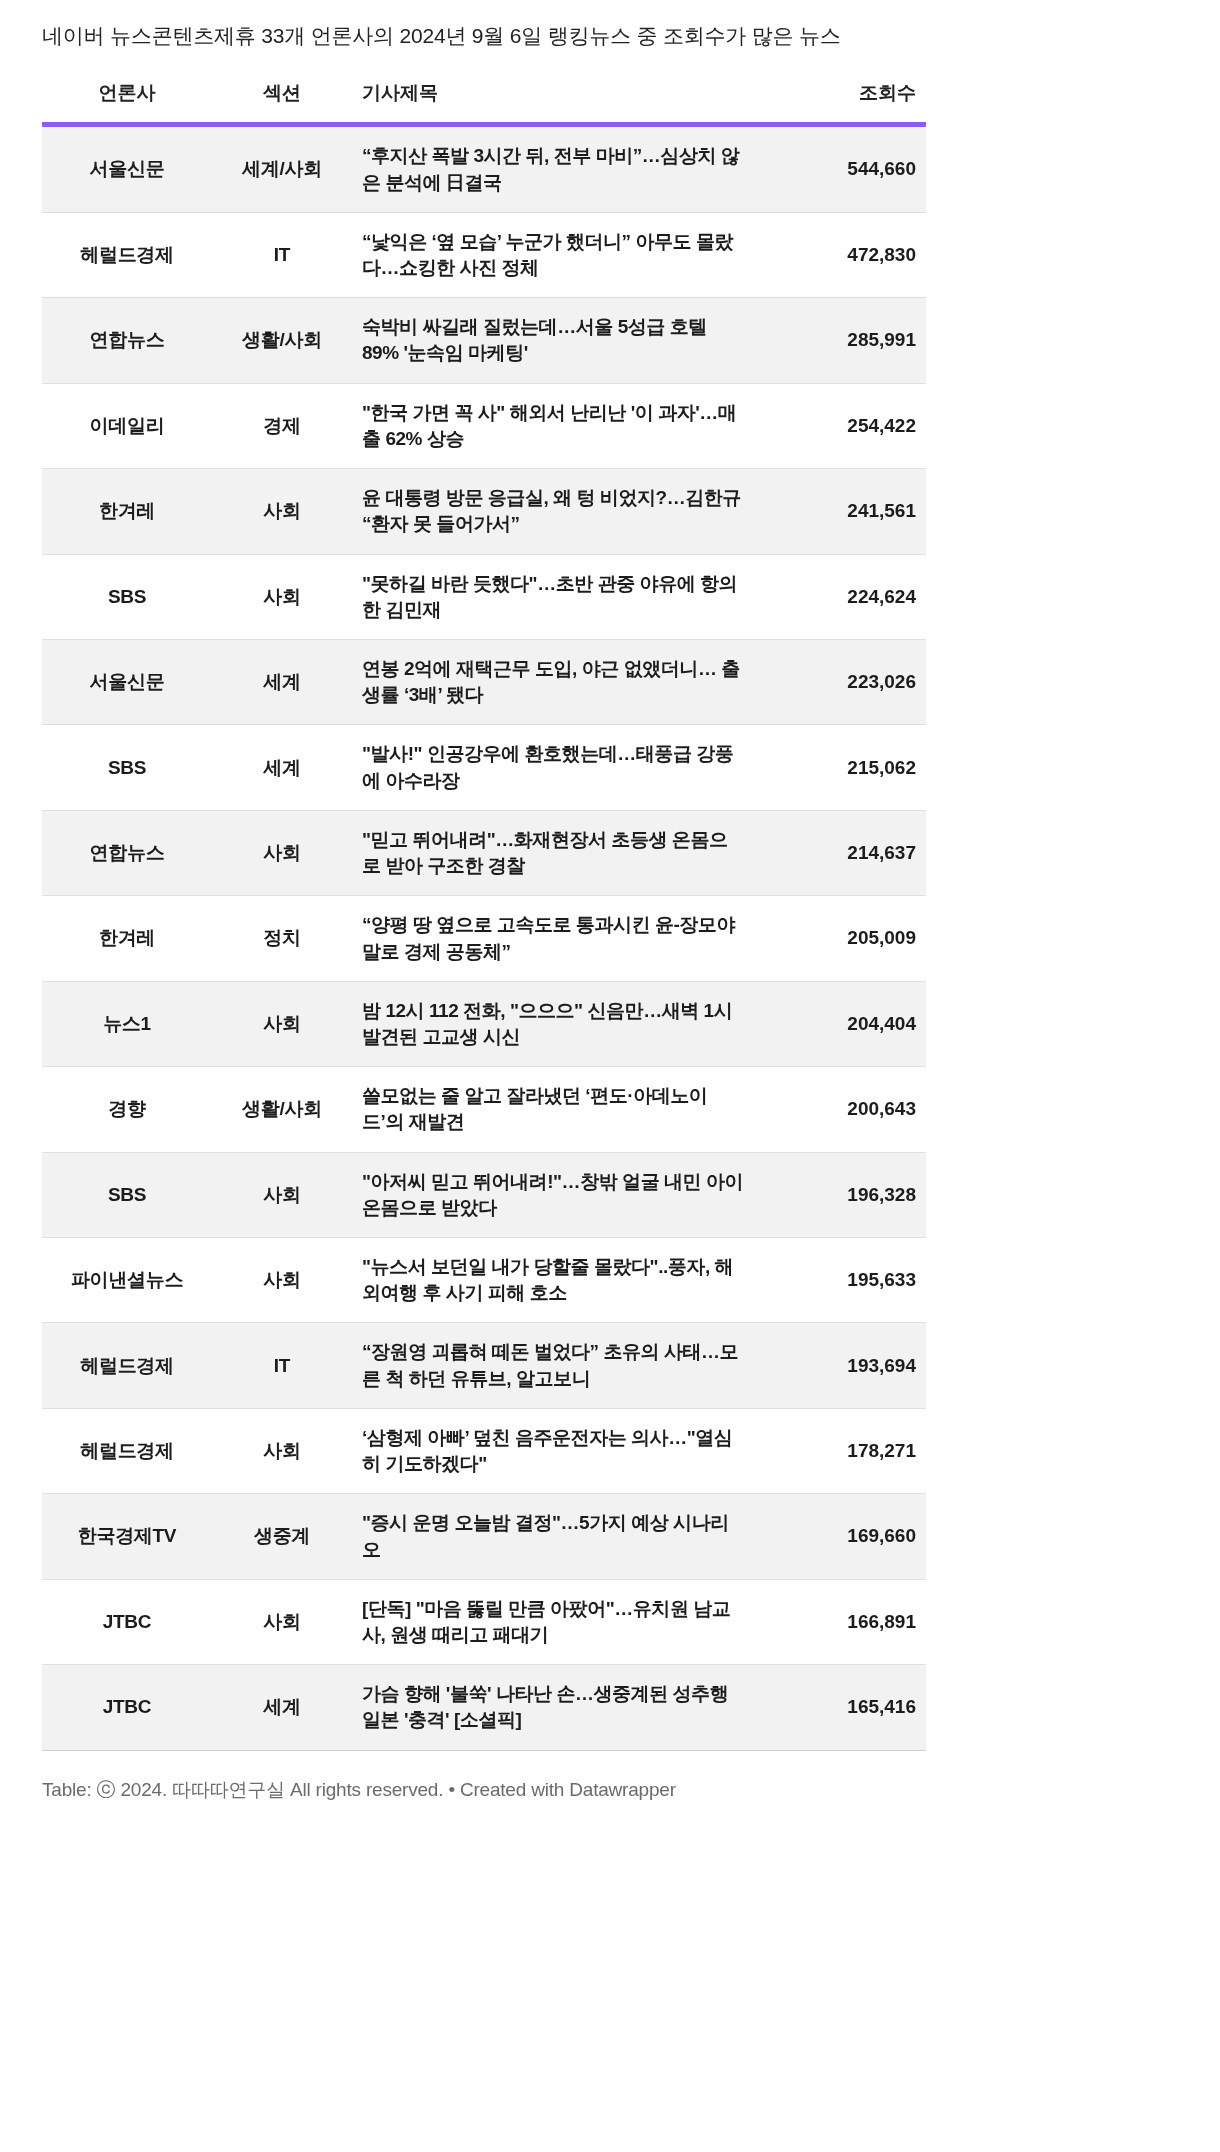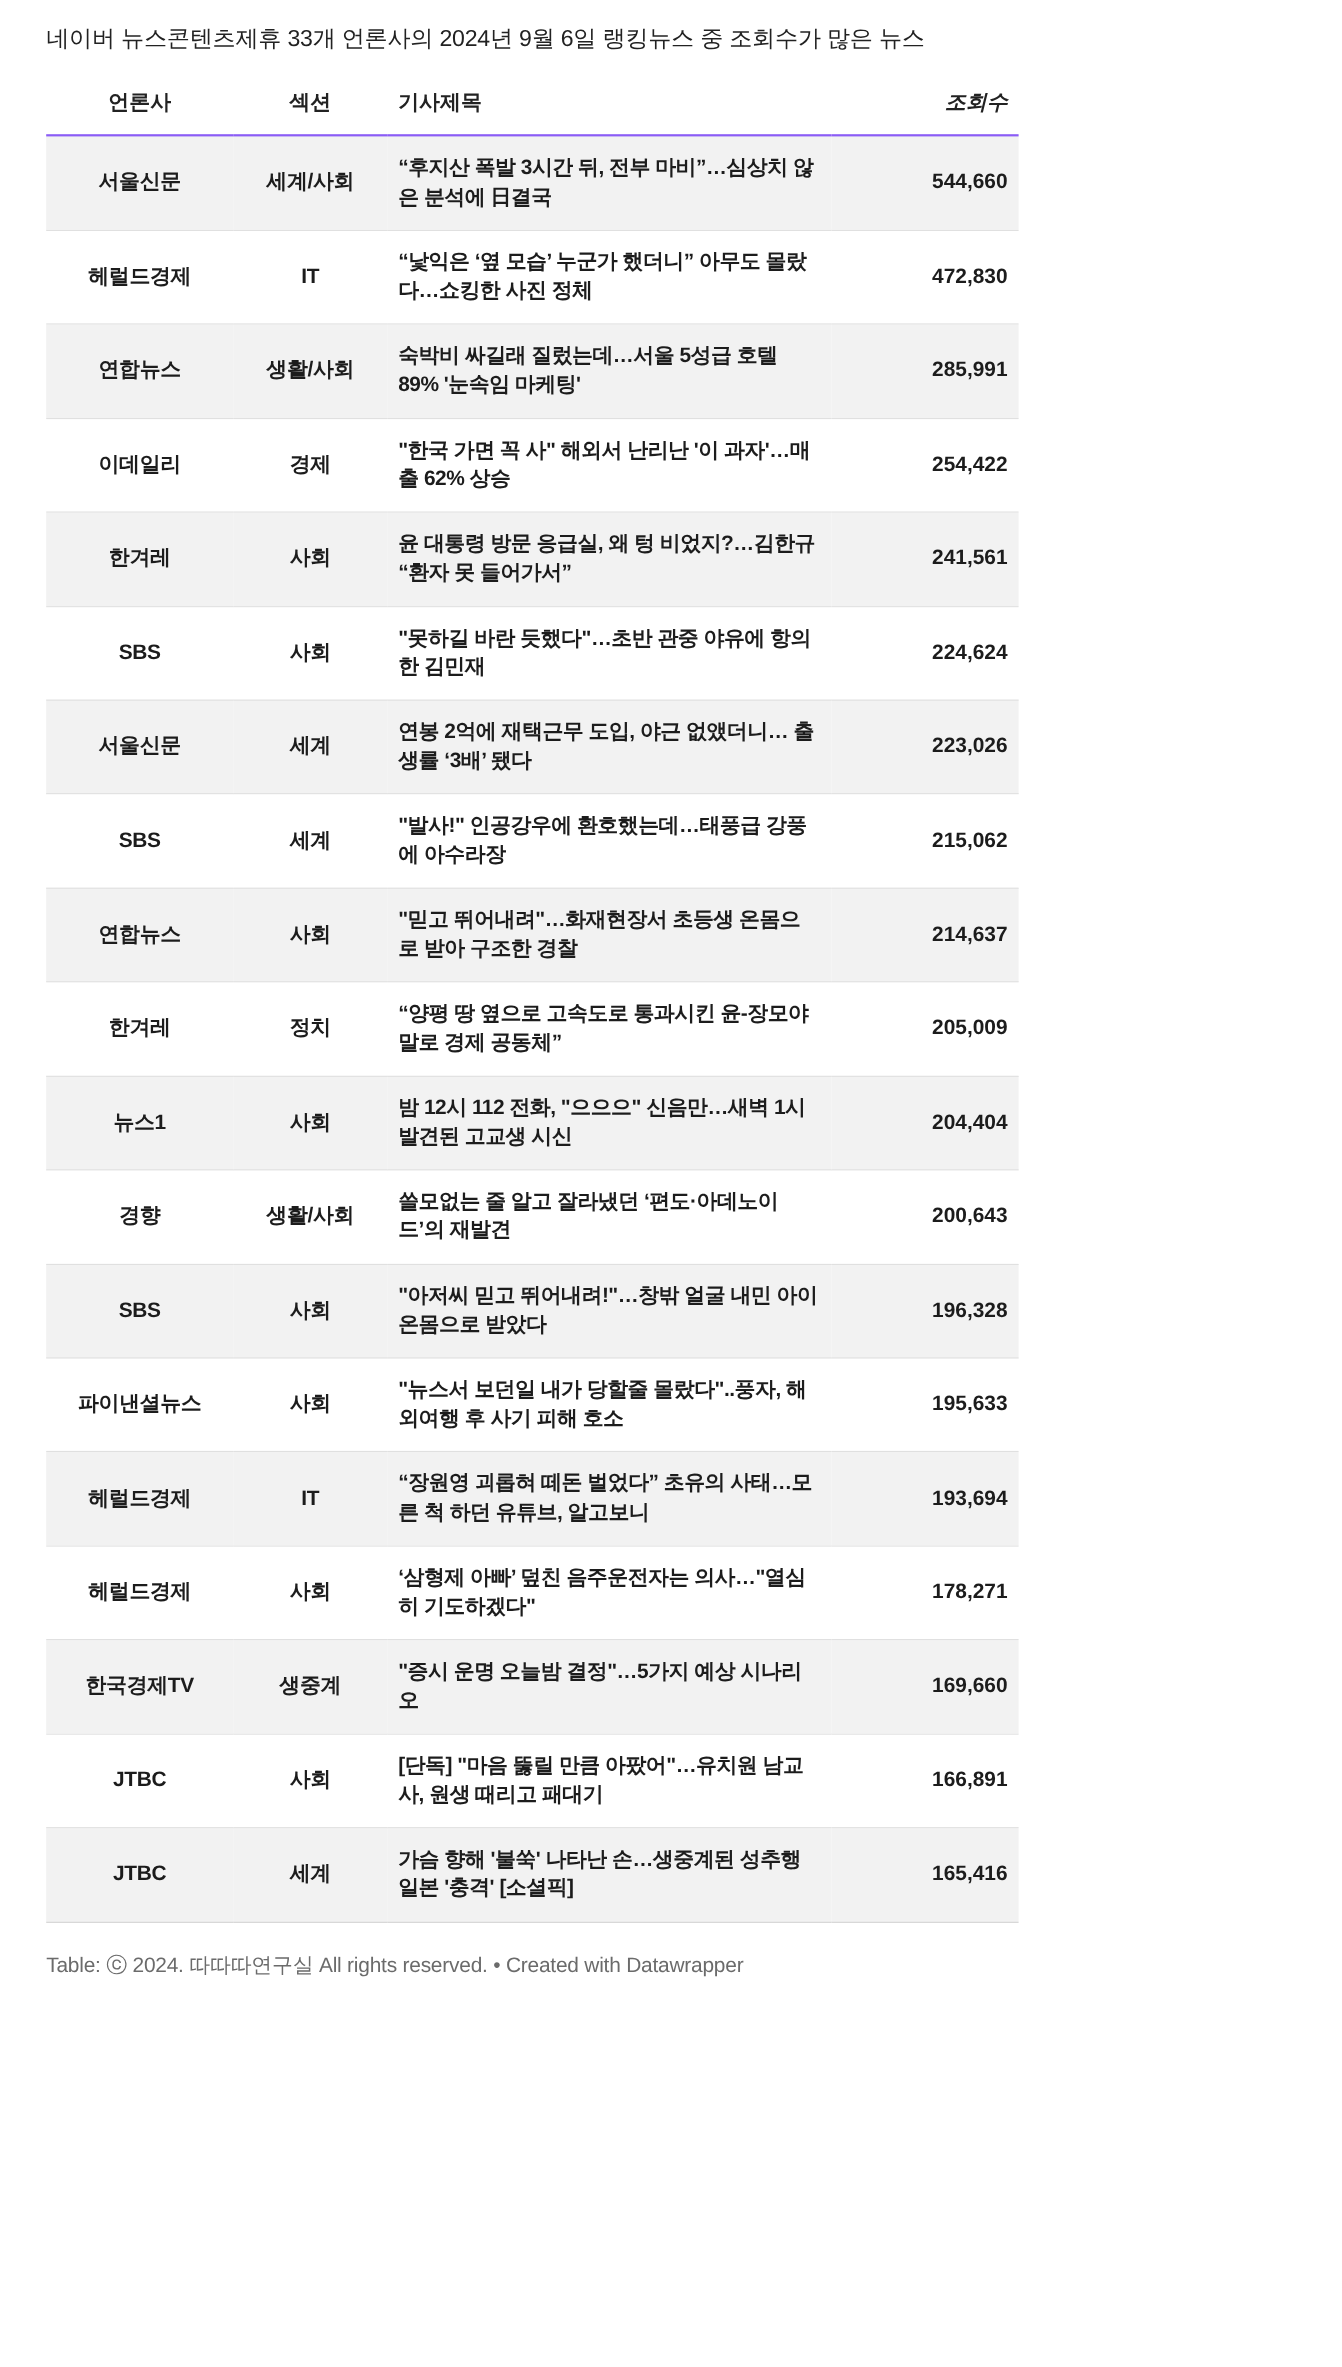--- a/index.html
+++ b/index.html
@@ -30,27 +30,27 @@
   table.rank {
     width: 100%;
     border-collapse: collapse;
     table-layout: fixed;
   }
   table.rank th {
     font-size: 19px;
     font-weight: 700;
     color: #222222;
     padding: 4px 10px 16px 10px;
-    border-bottom: 2px solid #8b5cf6;
+    border-bottom: 5px solid #8b5cf6;
     vertical-align: bottom;
   }
   th.col-press   { width: 150px; text-align: center; }
   th.col-section { width: 120px; text-align: center; }
   th.col-title   { width: auto;  text-align: left; padding-left: 14px;}
-  th.col-views   { width: 150px; text-align: right; padding-right: 12px; font-style: italic;}
+  th.col-views   { width: 150px; text-align: right; padding-right: 12px;}
 
   table.rank td {
     font-size: 19px;
     padding: 16px 10px;
     vertical-align: middle;
     border-bottom: 1px solid #e0e0e0;
     line-height: 1.38;
   }
   td.press {
     text-align: center;

